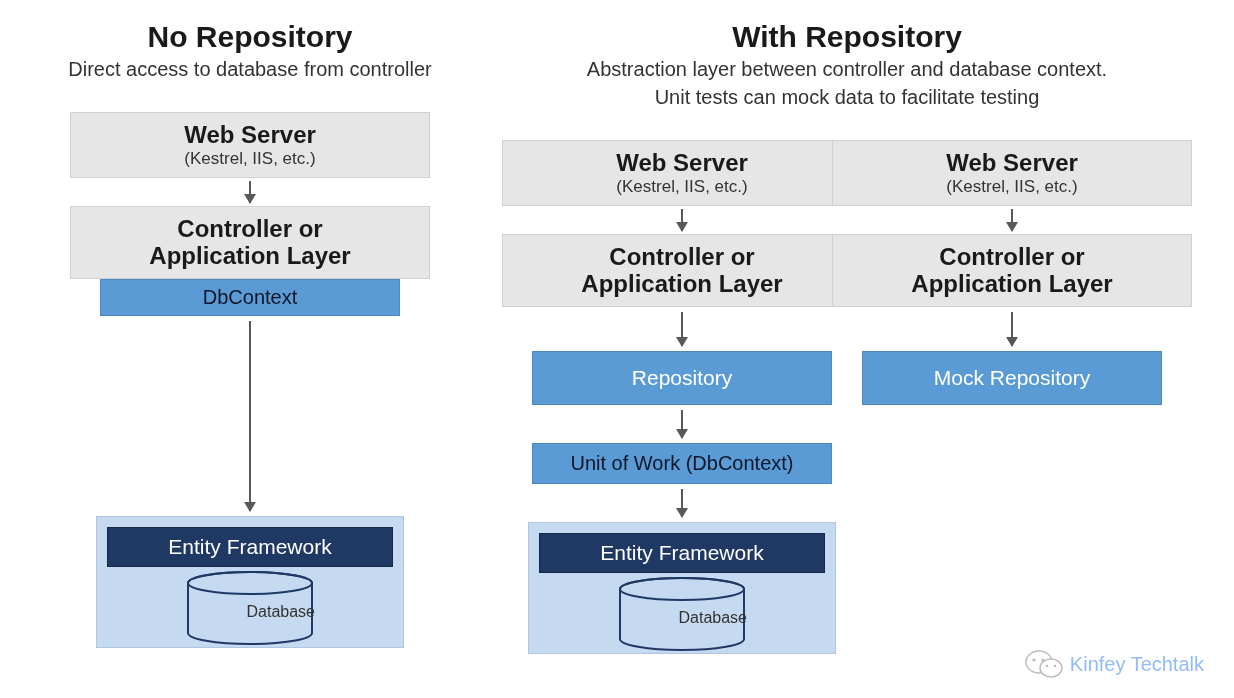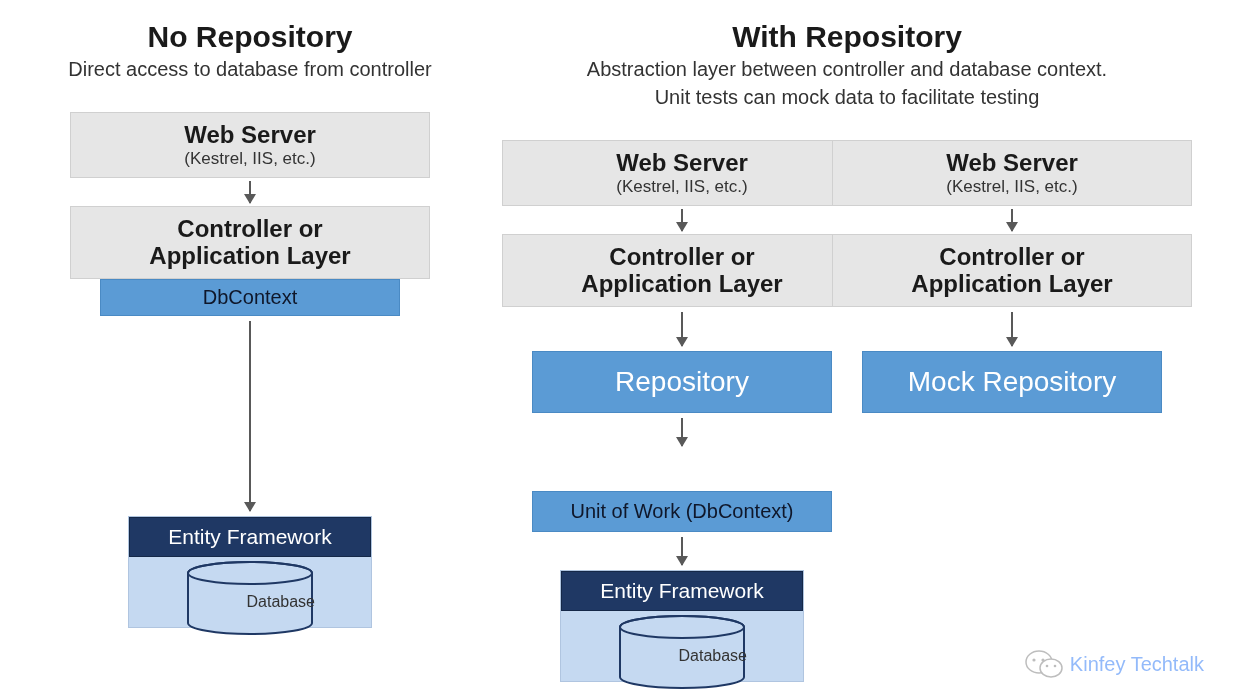--- a/index.html
+++ b/index.html
@@ -76,28 +76,28 @@
     text-align: center;
     font-size: 20px;
     padding: 8px 10px;
     border: 1px solid #4a8ac4;
   }
   .box-blue-mid {
     background: #5b9bd5;
     color: #fff;
     width: 300px;
     text-align: center;
-    font-size: 28px;
+    font-size: 21px;
     padding: 14px 18px;
     border: 1px solid #4a8ac4;
   }
   .box-ef-wrap {
     background: #c5d9f1;
-    width: 244px;
-    padding: 0;
+    width: 308px;
+    padding: 10px;
     border: 1px solid #b0c5e0;
     display: flex;
     flex-direction: column;
     align-items: center;
   }
   .box-ef-title {
     background: #1f3864;
     color: #fff;
     width: 100%;
     text-align: center;
@@ -215,21 +215,21 @@
 
         <div class="box-gray">
           <div class="title">Controller or</div>
           <div class="title">Application Layer</div>
         </div>
 
         <div class="arrow arrow-med2"></div>
         <div class="box-blue-mid">Repository</div>
 
         <div class="arrow arrow-med"></div>
-        <div class="box-blue-light" style="padding:8px 10px;margin-top:40px;">Unit of Work (DbContext)</div>
+        <div class="box-blue-light" style="padding:8px 10px;">Unit of Work (DbContext)</div>
 
         <div class="arrow arrow-med"></div>
         <div class="box-ef-wrap">
           <div class="box-ef-title">Entity Framework</div>
           <div class="cylinder">
             <svg class="cyl-svg" viewBox="0 0 130 76">
               <ellipse cx="65" cy="12" rx="62" ry="11" fill="#c5d9f1" stroke="#1f3864" stroke-width="2"></ellipse>
               <path d="M3 12 L3 62 A62 11 0 0 0 127 62 L127 12" fill="#c5d9f1" stroke="#1f3864" stroke-width="2"></path>
               <ellipse cx="65" cy="12" rx="62" ry="11" fill="none" stroke="#1f3864" stroke-width="2"></ellipse>
             </svg>

